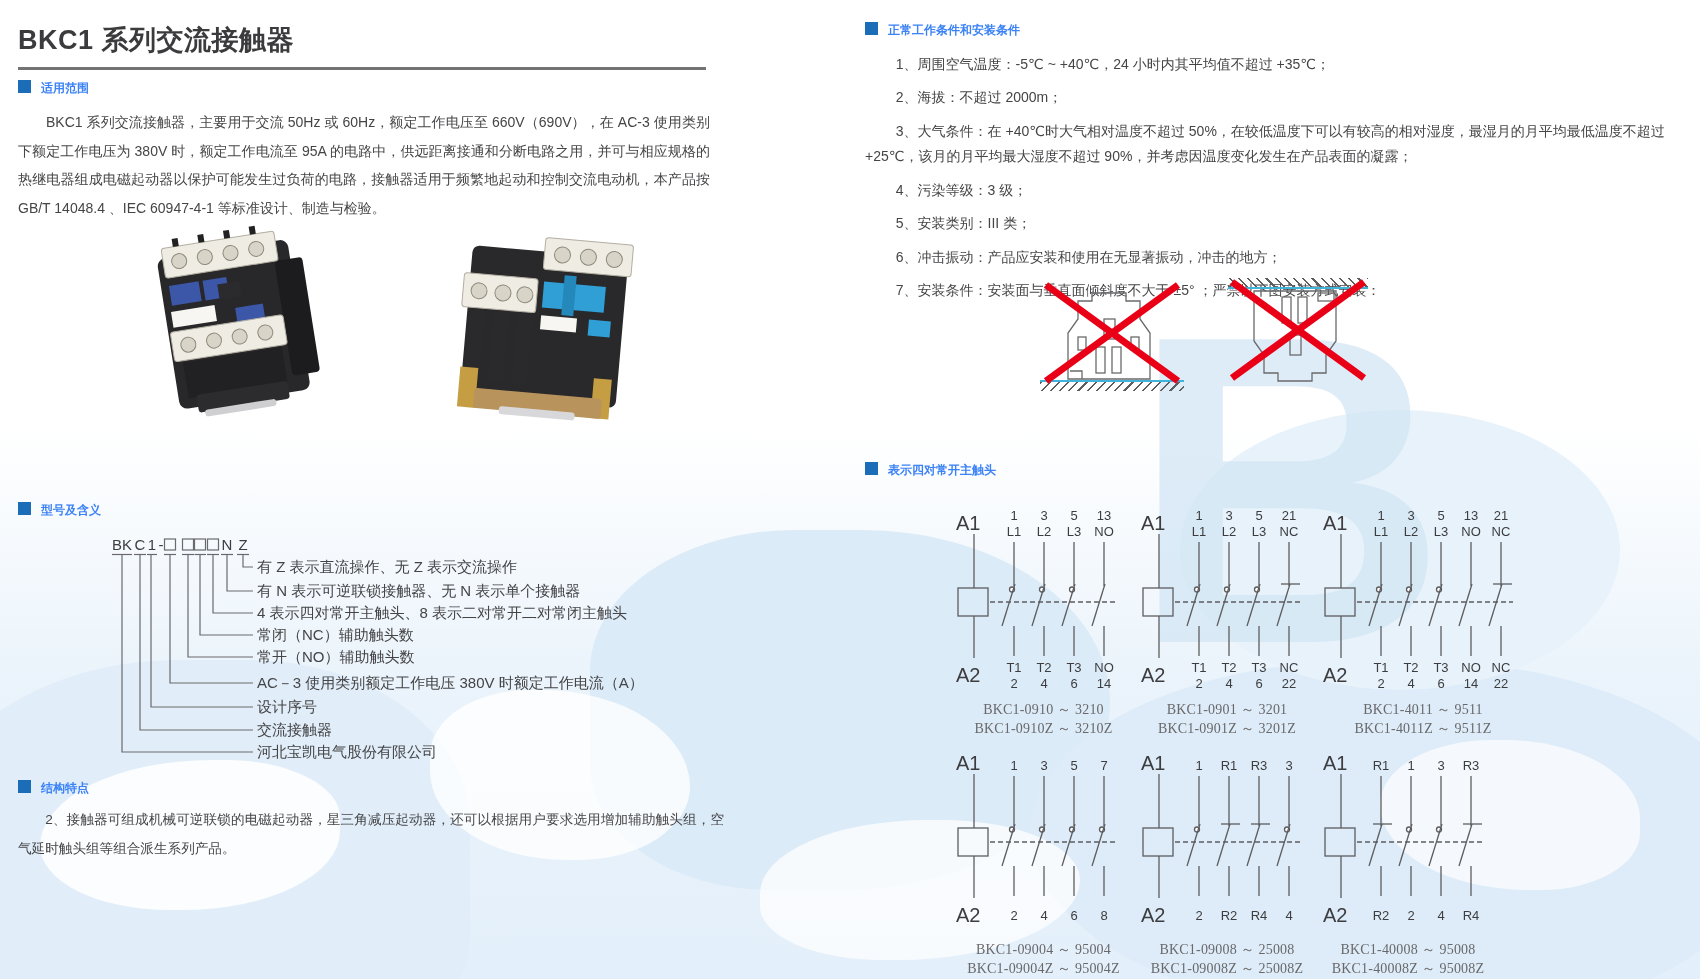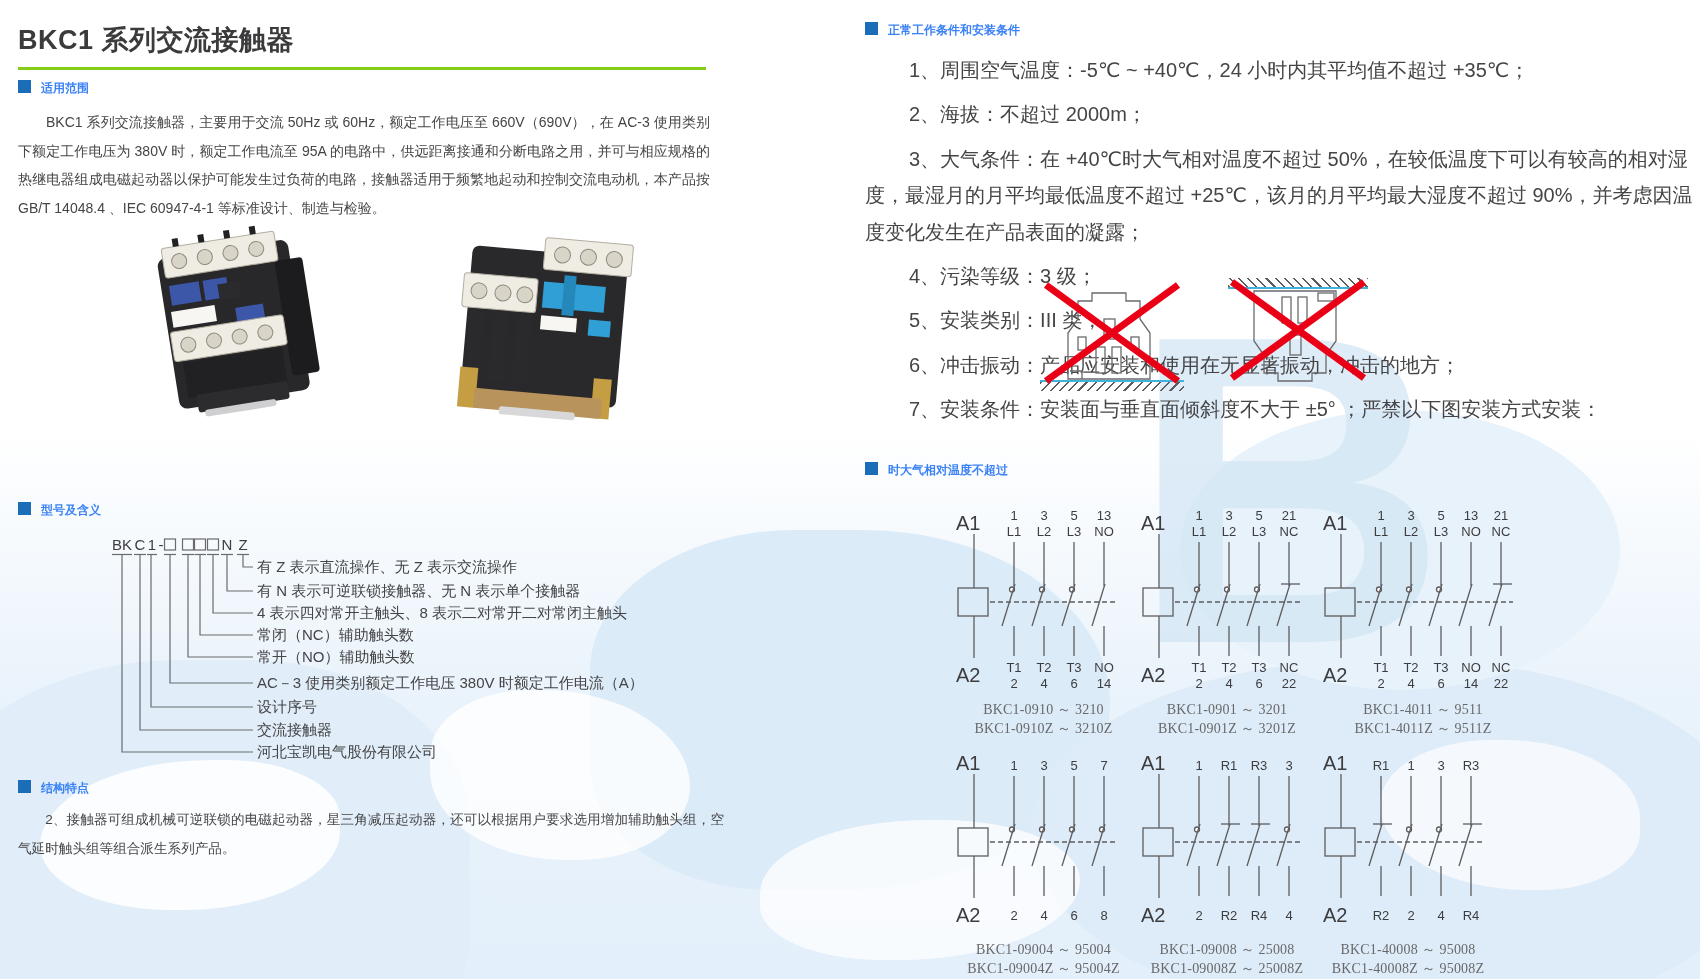--- a/index.html
+++ b/index.html
@@ -18,33 +18,33 @@
   .b4{left:1180px;top:410px;width:440px;height:280px;background:#e7f2fb;border-radius:50%;}
   .w1{left:40px;top:760px;width:300px;height:150px;background:rgba(255,255,255,.85);border-radius:60% 40% 55% 45%;}
   .w2{left:430px;top:690px;width:260px;height:170px;background:rgba(255,255,255,.8);border-radius:40% 60% 45% 55%;}
   .w3{left:760px;top:820px;width:320px;height:140px;background:rgba(255,255,255,.75);border-radius:55% 45% 60% 40%;}
   .w4{left:1380px;top:740px;width:260px;height:150px;background:rgba(255,255,255,.7);border-radius:45% 55% 40% 60%;}
   .bigB{position:absolute;left:1130px;top:270px;font-size:440px;font-weight:bold;
     color:#d3e6f5;opacity:.75;line-height:1;font-family:"Liberation Sans",sans-serif;}
   
   .abs{position:absolute;z-index:1;}
   .doc-title{left:18px;top:22px;width:688px;font-size:27px;font-weight:bold;color:#3b3b3d;
-    border-bottom:3px solid #84cc16;padding-bottom:9px;letter-spacing:.5px;}
+    border-bottom:3px solid #737373;padding-bottom:9px;letter-spacing:.5px;}
   .sec-h{display:flex;align-items:flex-start;font-size:12px;font-weight:bold;color:#3b82f6;}
   .sec-h .sq{width:13px;height:13px;background:#1b6db8;margin-right:10px;flex:none;}
   .scope-h{left:18px;top:80px;}
   .scope-p{left:18px;top:108px;width:692px;font-size:14px;line-height:2.05;text-align:justify;text-indent:2em;}
   .photos{left:116px;top:224px;display:flex;gap:64px;align-items:flex-start;}
   .model-h{left:18px;top:502px;}
   .model-svg{left:105px;top:536px;}
   .feat-h{left:18px;top:780px;}
   .feat-p{left:18px;top:806px;width:706px;font-size:13.6px;line-height:2.1;text-align:justify;}
   .feat-p p{margin:0;text-indent:2em;}
   .cond-h{left:865px;top:22px;}
-  .cond-list{left:865px;top:52px;width:830px;font-size:20px;line-height:1.82;}
+  .cond-list{left:865px;top:52px;width:830px;font-size:14px;line-height:1.82;}
   .cond-list p{margin:0 0 8px;text-indent:2.2em;}
   .figs{left:1036px;top:281px;display:flex;gap:36px;align-items:flex-start;}
   .fig{position:relative;}
   .figA{width:152px;height:122px;}
   .figB{width:148px;height:120px;margin-top:-7px;}
   .device{position:absolute;}
   .hatch{position:absolute;left:4px;right:4px;height:9px;}
   .hatch-floor{bottom:12px;border-top:2.5px solid #3fb3da;
     background:repeating-linear-gradient(135deg,#5d5d5f 0 1.5px,transparent 1.5px 6.5px);}
   .hatch-ceiling{top:4px;border-bottom:2.5px solid #3fb3da;
@@ -256,21 +256,21 @@
       <div class="hatch hatch-ceiling"></div>
       <svg class="xmark" viewBox="0 0 148 120" preserveAspectRatio="none">
         <line x1="8" y1="8" x2="140" y2="104" stroke="#ea0016" stroke-width="7"></line>
         <line x1="140" y1="8" x2="8" y2="104" stroke="#ea0016" stroke-width="7"></line>
       </svg>
     </div>
   </div>
 
   <div class="abs sec-h wir-h">
     <span class="sq"></span>
-    <span>时大气相对温度不超过</span>
+    <span>表示四对常开主触头</span>
   </div>
 
   <div class="abs wir-grid">
     <div class="wrow">
       <div class="wcell wc0">
         <div><svg viewBox="0 0 180 190" width="180" height="190">
               <text x="6" y="24" font-size="20" text-anchor="start" fill="#3d3d3f">A1</text>
               <text x="6" y="176" font-size="20" text-anchor="start" fill="#3d3d3f">A2</text>
               <path d="M24 28 V82" stroke="#5d5d5f" stroke-width="1.3" fill="none"></path>
               <rect x="8" y="82" width="30" height="28" stroke="#5d5d5f" stroke-width="1.3" fill="none"></rect>

